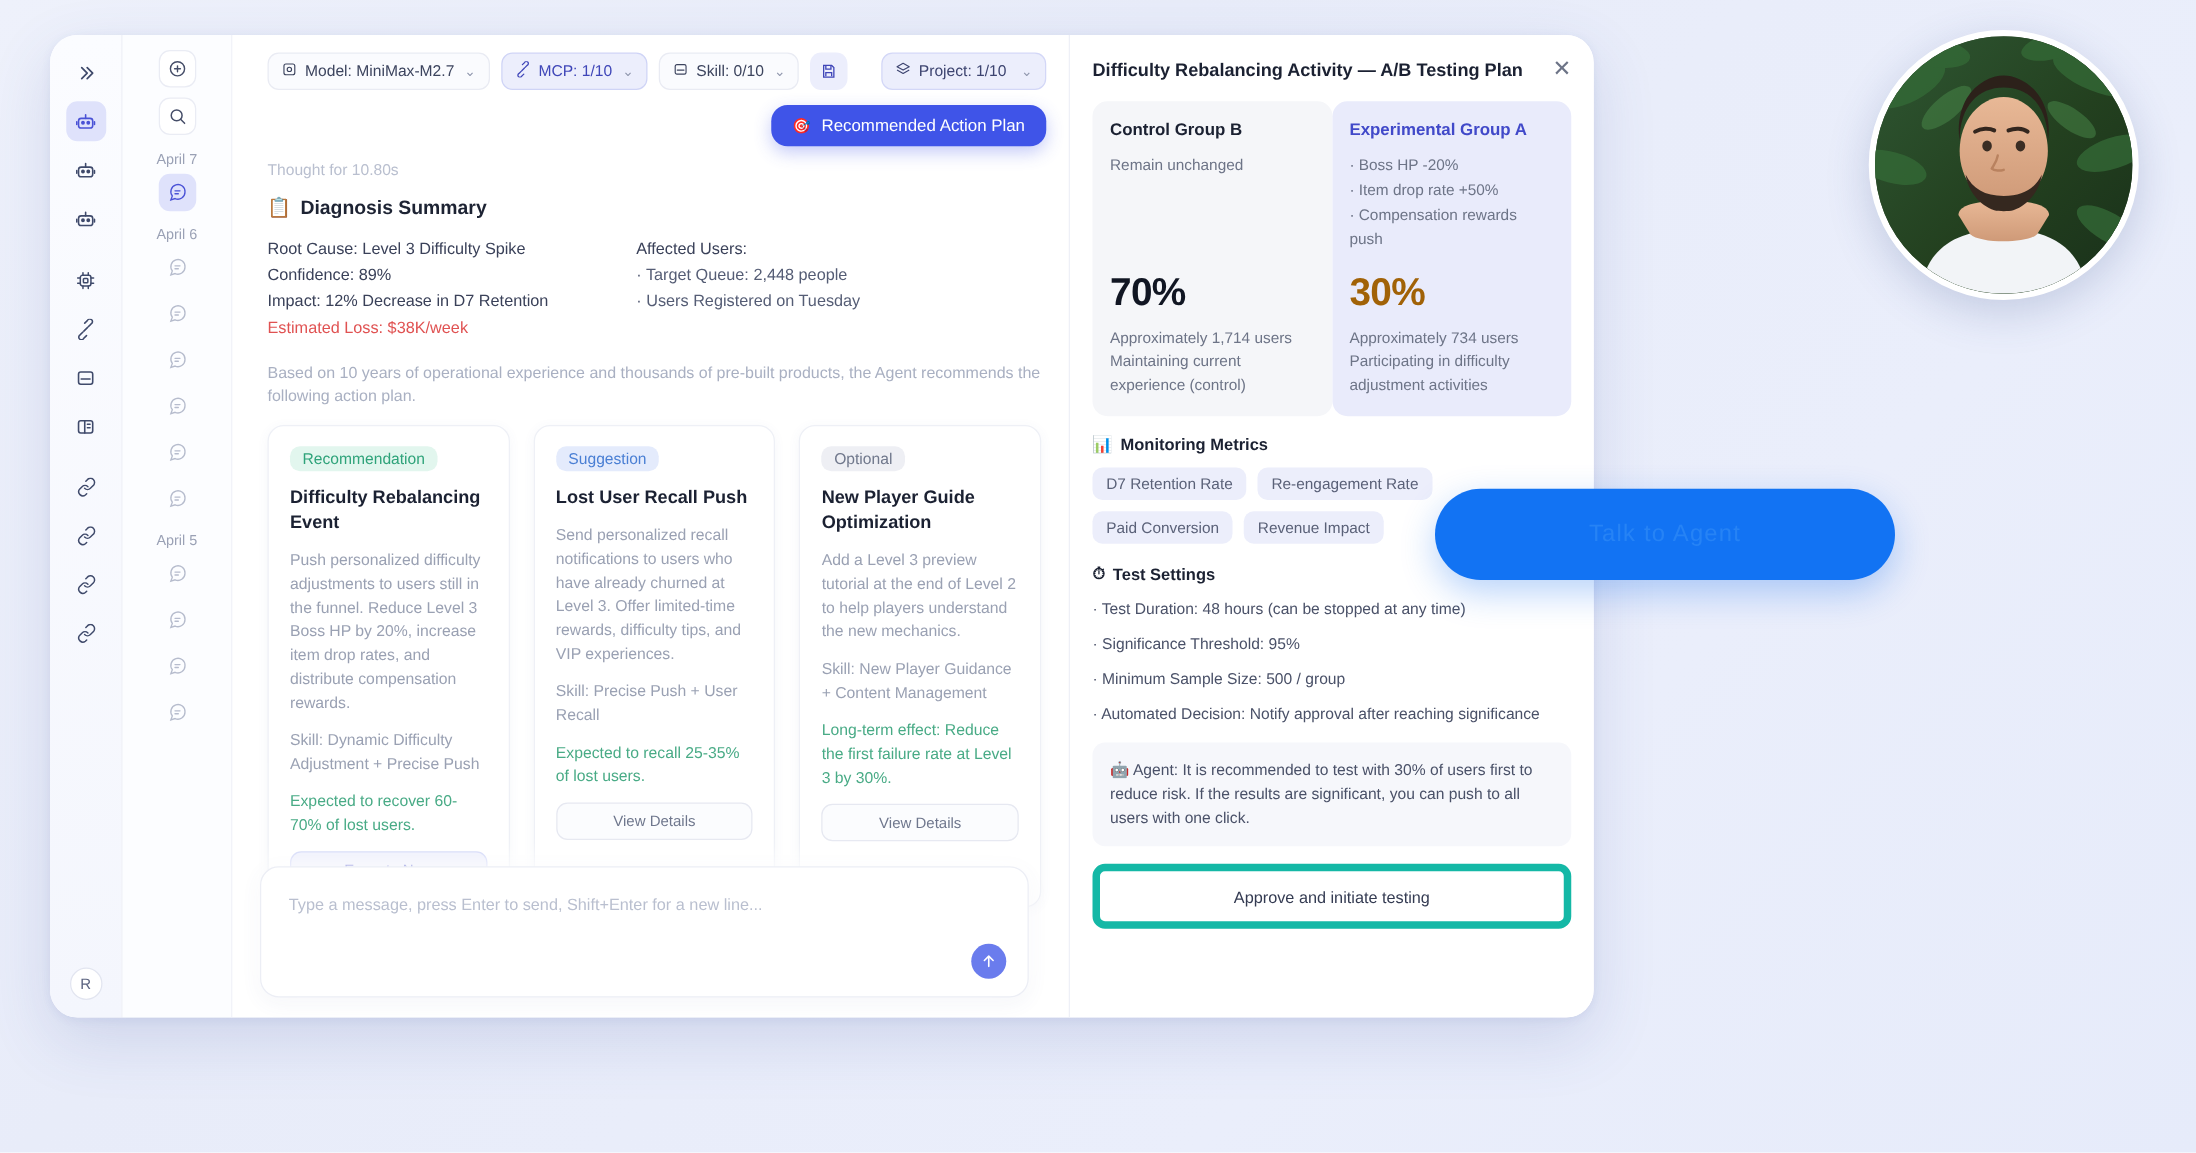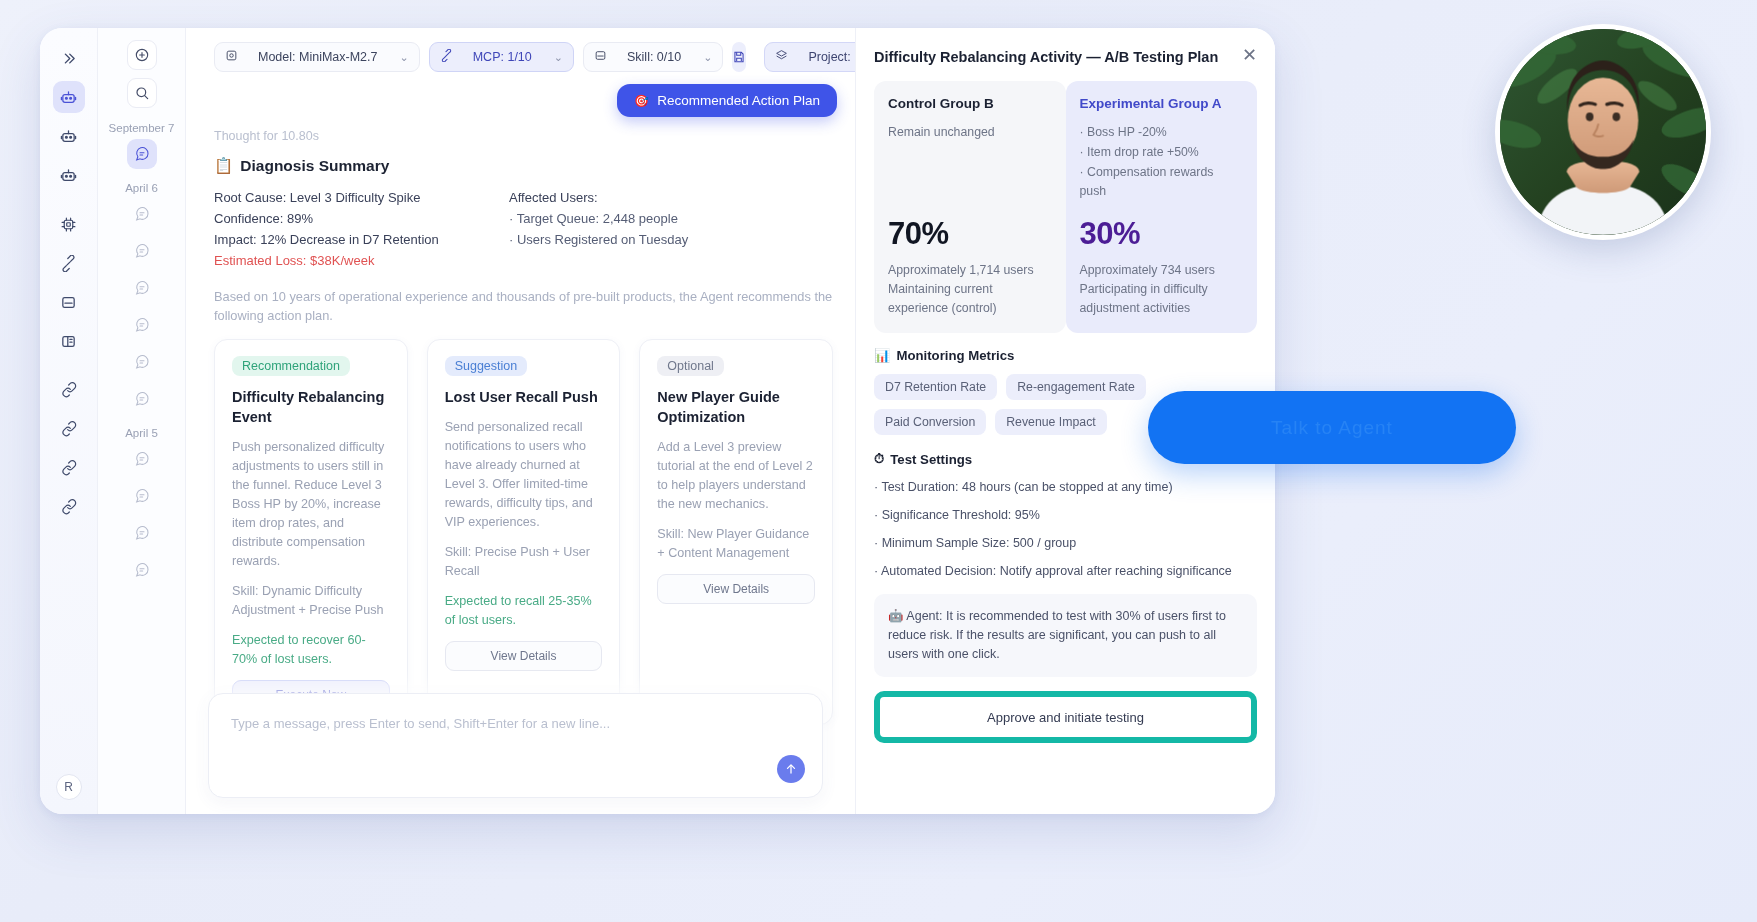--- a/index.html
+++ b/index.html
@@ -91,21 +91,21 @@
     position: relative;
     min-width: 0;
     background: #fff;
   }
   .topbar {
     display: flex; align-items: center; gap: 9px;
     padding: 14px 18px 6px 28px;
     flex-wrap: nowrap;
   }
   .chip {
-    display: inline-flex; align-items: center; gap: 20px;
+    display: inline-flex; align-items: center; gap: 6px;
     height: 30px; padding: 0 10px;
     border-radius: 9px;
     border: 1px solid #e9ebf3;
     background: #fafbfe;
     font-size: 12.5px; color: #3c445e;
     white-space: nowrap; cursor: pointer;
   }
   .chip.sel { background: #eceefc; border-color: #cfd4f6; color: #3f46b8; }
   .chip .cv { color: #8d94ab; font-size: 11px; margin-left: 2px; }
   .icon-sq {
@@ -227,21 +227,21 @@
     display: flex; flex-direction: column;
   }
   .group.control { background: #f5f6f9; }
   .group.exp { background: #e9ebfb; }
   .g-title { font-size: 13.5px; font-weight: bold; color: #1b2132; margin-bottom: 12px; }
   .g-title.blue { color: #4149c9; }
   .g-sub { font-size: 12.3px; color: #6d7487; line-height: 19px; }
   .g-sub.list div { margin-bottom: 1px; }
   .g-spacer { flex: 1; min-height: 14px; }
   .g-num { font-size: 31px; font-weight: bold; color: #111623; margin-bottom: 9px; letter-spacing: -0.5px; }
-  .g-num.blue { color: #4c1d95; }
+  .g-num.blue { color: #a16207; }
   .g-note { font-size: 12.3px; color: #6d7487; line-height: 19px; }
 
   .d-sec {
     font-size: 13.2px; font-weight: bold; color: #1b2132;
     display: flex; align-items: center; gap: 6px; margin-bottom: 11px;
   }
   .metrics { display: flex; flex-wrap: wrap; gap: 9px; margin-bottom: 16px; }
   .metric {
     background: #eceefb; color: #5a6178;
     font-size: 12.3px; padding: 6px 11px; border-radius: 8px;
@@ -388,21 +388,21 @@
           <path d="M12 8.5v7M8.5 12h7" stroke-linecap="round"></path>
         </svg>
     </div>
     <div class="hist-btn">
       <svg width="16" height="16" viewBox="0 0 24 24" fill="none" stroke="currentColor" stroke-width="1.8">
           <circle cx="11" cy="11" r="6.5"></circle>
           <path d="M16 16l4.5 4.5" stroke-linecap="round"></path>
         </svg>
     </div>
 
-    <div class="hist-date">September 7</div>
+    <div class="hist-date">April 7</div>
     <div class="hist-item active">
       <svg width="16" height="16" viewBox="0 0 24 24" fill="none" stroke="currentColor" stroke-width="1.6">
           <path d="M21 11.5a8.5 8.5 0 01-11.9 7.8L4 21l1.8-4.9A8.5 8.5 0 1121 11.5z"></path>
           <path d="M9 10h6M9 13.5h4" stroke-linecap="round"></path>
         </svg>
     </div>
 
     <div class="hist-date">April 6</div>
     <div class="hist-item">
         <svg width="16" height="16" viewBox="0 0 24 24" fill="none" stroke="currentColor" stroke-width="1.6">
@@ -579,20 +579,21 @@
           </div>
           <div class="card-btn">View Details</div>
         </div>
 
         <div class="card">
           <span class="tag opt">Optional</span>
           <div class="card-title">New Player Guide Optimization</div>
           <div class="card-body">
             <p>Add a Level 3 preview tutorial at the end of Level 2 to help players understand the new mechanics.</p>
             <p>Skill: New Player Guidance + Content Management</p>
+            <p class="green">Long-term effect: Reduce the first failure rate at Level 3 by 30%.</p>
           </div>
           <div class="card-btn">View Details</div>
         </div>
       </div>
 
       <svg class="cursor" viewBox="0 0 12 17">
         <polygon points="0,0 0,14 3.4,10.8 5.8,16 8,15 5.6,10 10,10" fill="#2b2f3a"></polygon>
       </svg>
     </div>
 

